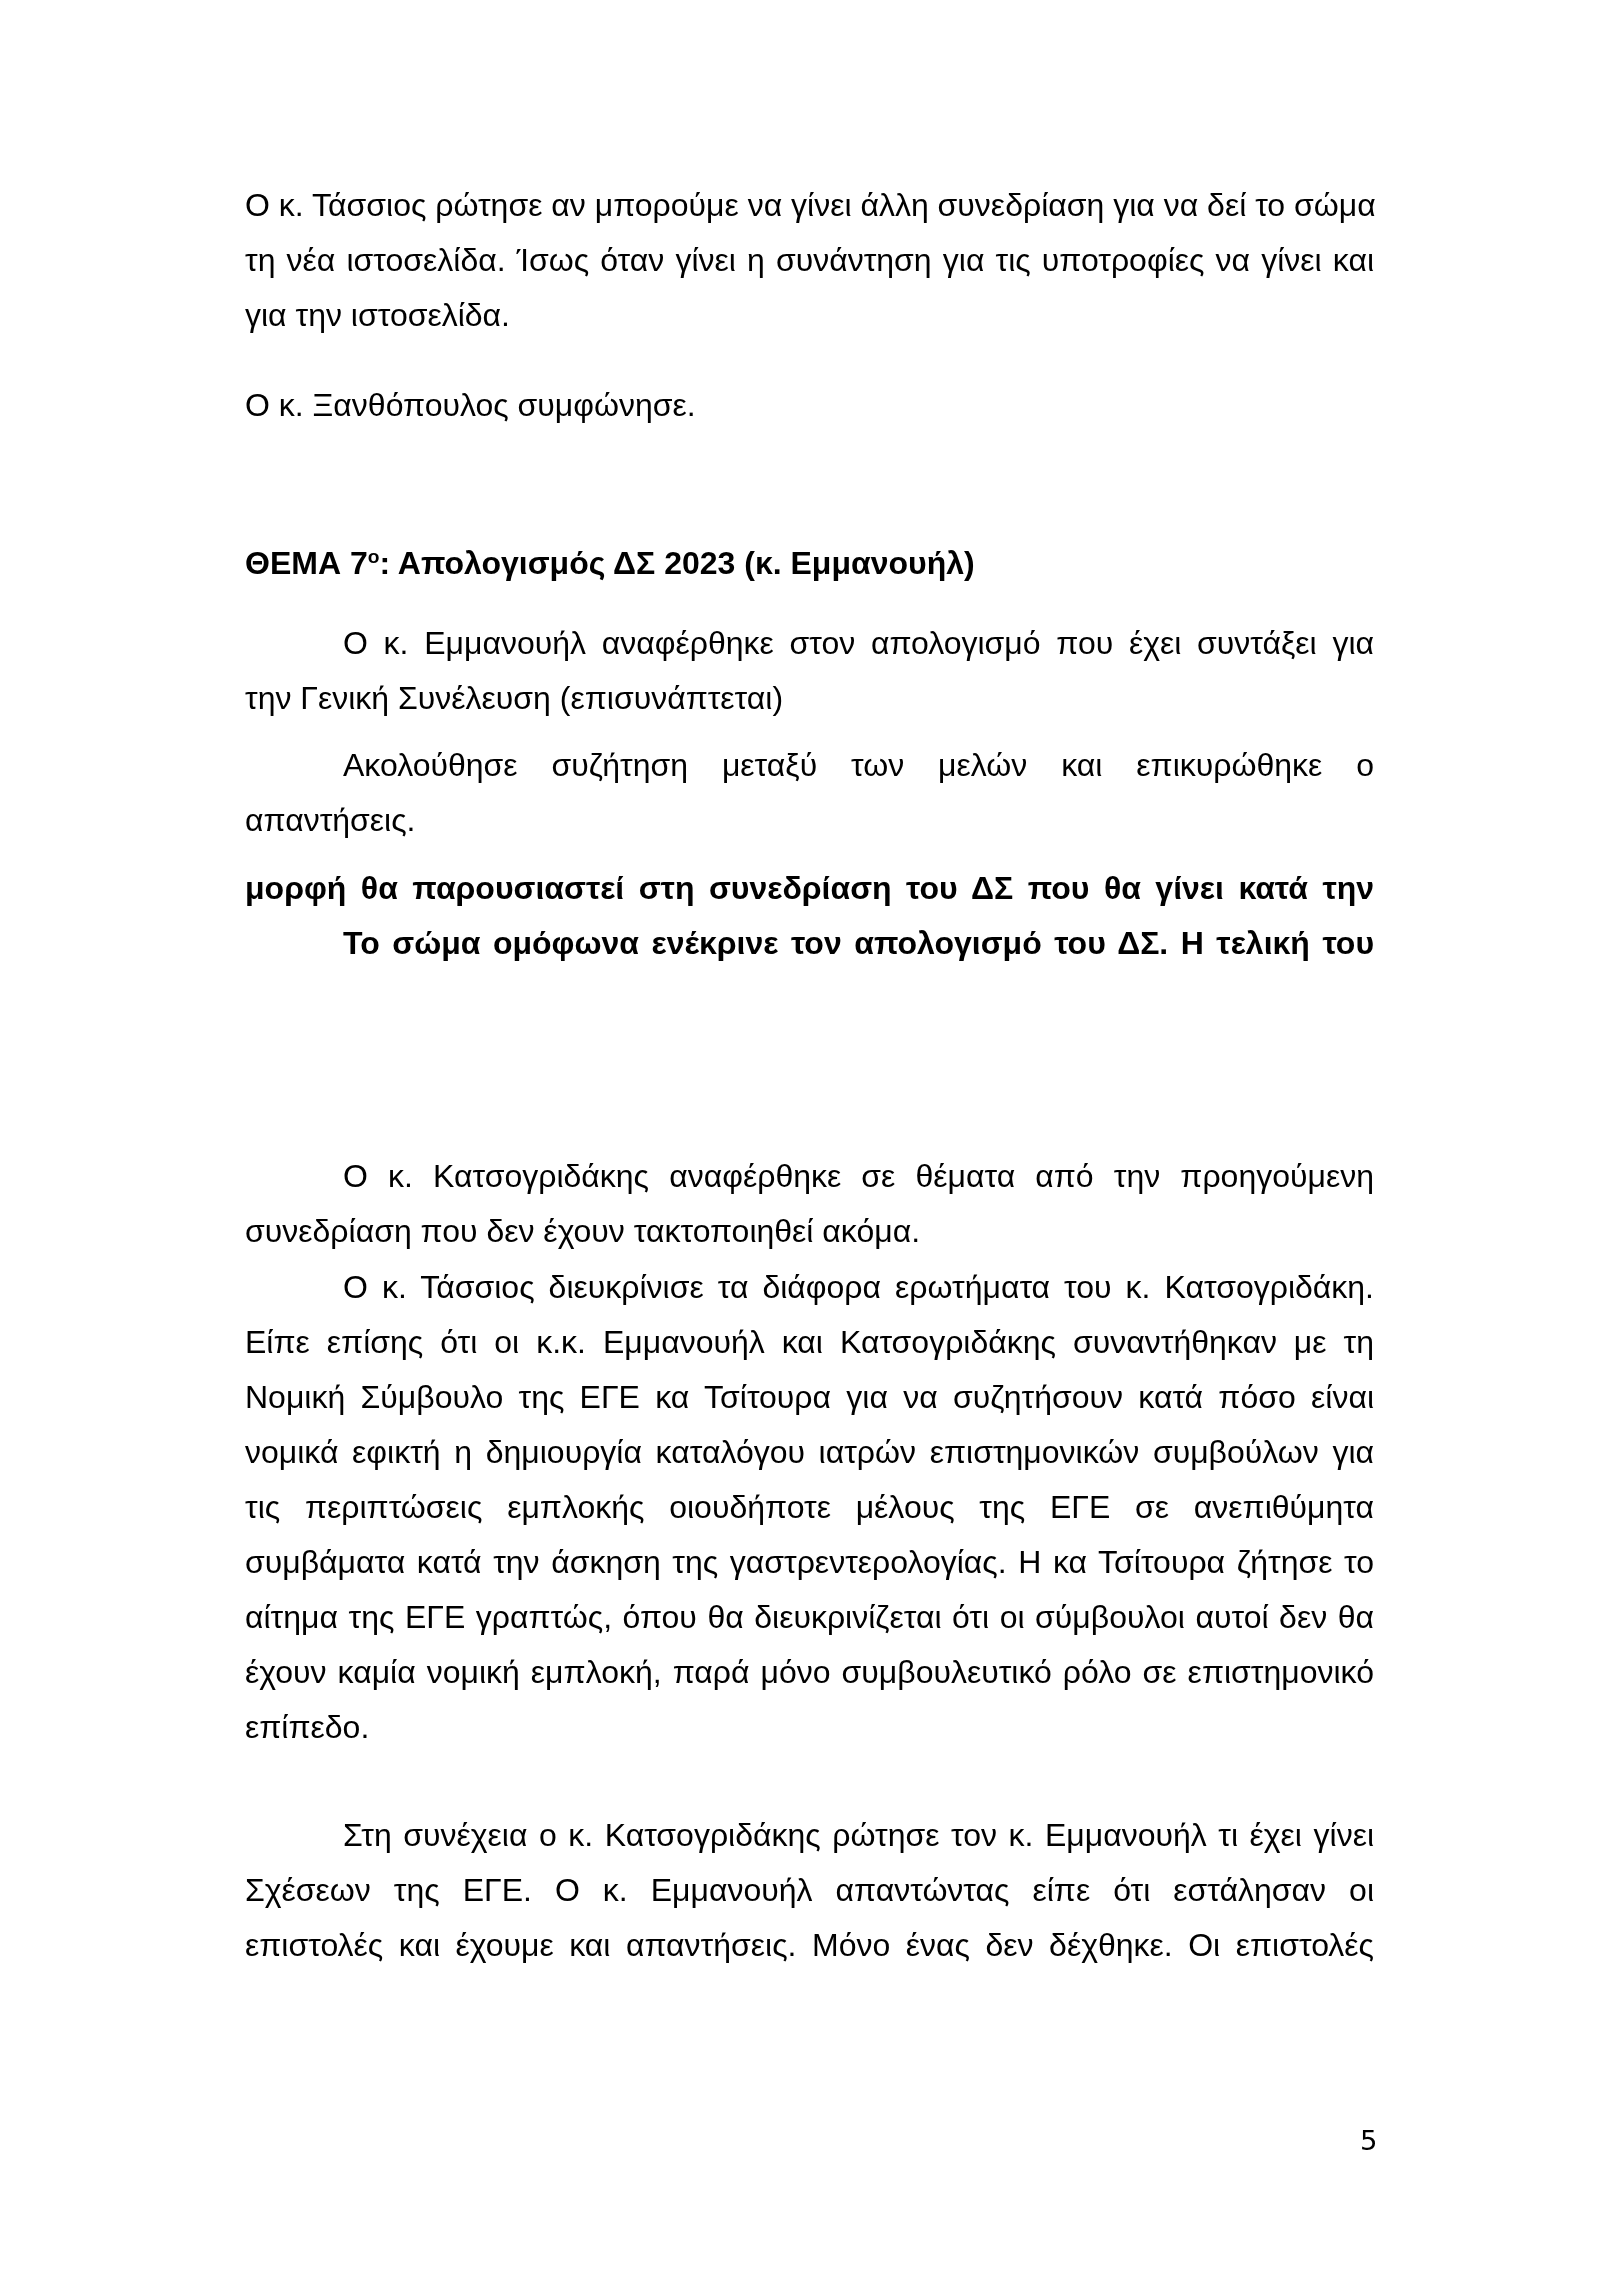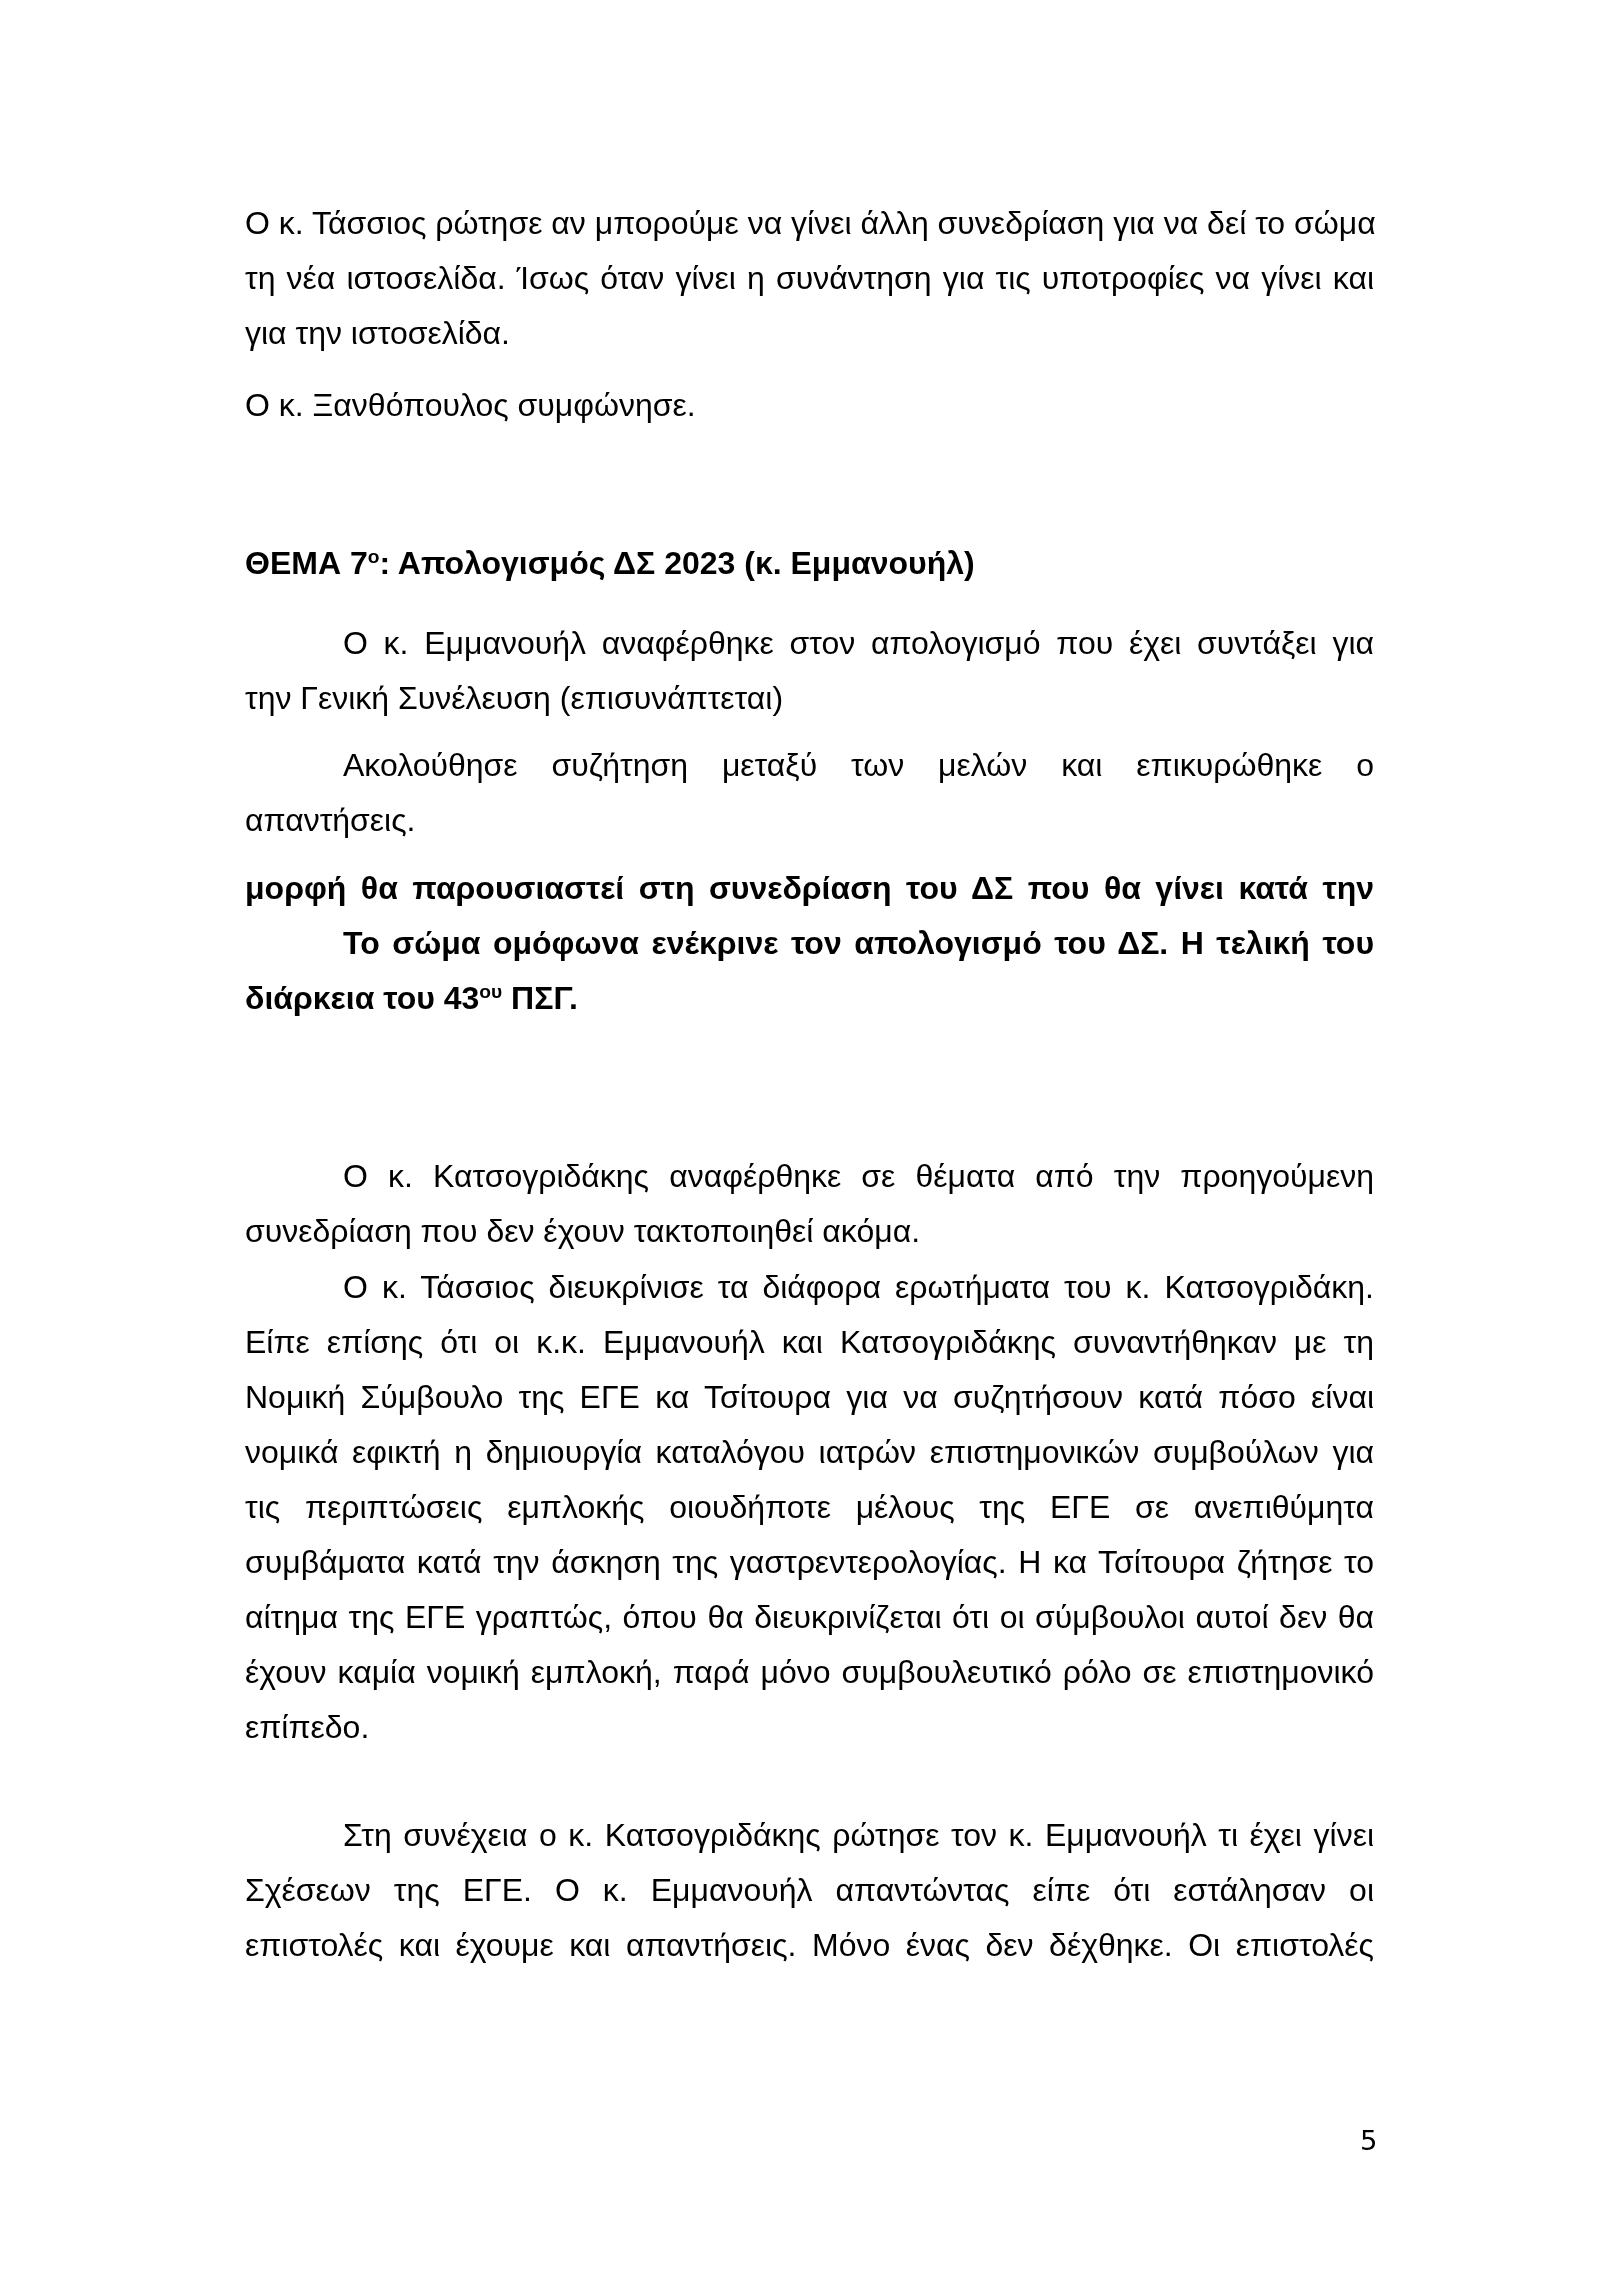--- a/index.html
+++ b/index.html
@@ -23,21 +23,21 @@
     .page-number {
       position: absolute; left: 1360px; top: 2125px;
       font-family: "DejaVu Sans", sans-serif; font-size: 27.4px; color: #000;
     }
   </style>
 </head>
 <body>
 
 <div class="page">
 
-  <div class="para" style="top:196px;">
+  <div class="para" style="top:178px;">
     <span class="line">Ο κ. Τάσσιος ρώτησε αν μπορούμε να γίνει άλλη συνεδρίαση για να δεί το σώμα</span>
     <span class="line">τη νέα ιστοσελίδα. Ίσως όταν γίνει η συνάντηση για τις υποτροφίες να γίνει και</span>
     <span class="line last">για την ιστοσελίδα.</span>
   </div>
 
   <div class="para" style="top:378px;">
     <span class="line last">Ο κ. Ξανθόπουλος συμφώνησε.</span>
   </div>
 
   <div class="heading"><span>ΘΕΜΑ 7</span><span class="sup">ο</span><span>: Απολογισμός ΔΣ 2023 (κ. Εμμανουήλ)</span></div>
@@ -48,21 +48,20 @@
   </div>
 
   <div class="para" style="top:738px;">
     <span class="line indent">Ακολούθησε συζήτηση μεταξύ των μελών και επικυρώθηκε ο</span>
     <span class="line last">απαντήσεις.</span>
   </div>
 
   <div class="para bold" style="top:861px;">
     <span class="line">μορφή θα παρουσιαστεί στη συνεδρίαση του ΔΣ που θα γίνει κατά την</span>
     <span class="line indent">Το σώμα ομόφωνα ενέκρινε τον απολογισμό του ΔΣ. Η τελική του</span>
-    <span class="line last"><span>διάρκεια του 43</span><span class="sup">ου</span><span> ΠΣΓ.</span></span>
   </div>
 
   <div class="para" style="top:1149px;">
     <span class="line indent">Ο κ. Κατσογριδάκης αναφέρθηκε σε θέματα από την προηγούμενη</span>
     <span class="line last">συνεδρίαση που δεν έχουν τακτοποιηθεί ακόμα.</span>
   </div>
 
   <div class="para" style="top:1260px;">
     <span class="line indent">Ο κ. Τάσσιος διευκρίνισε τα διάφορα ερωτήματα του κ. Κατσογριδάκη.</span>
     <span class="line">Είπε επίσης ότι οι κ.κ. Εμμανουήλ και Κατσογριδάκης συναντήθηκαν με τη</span>

